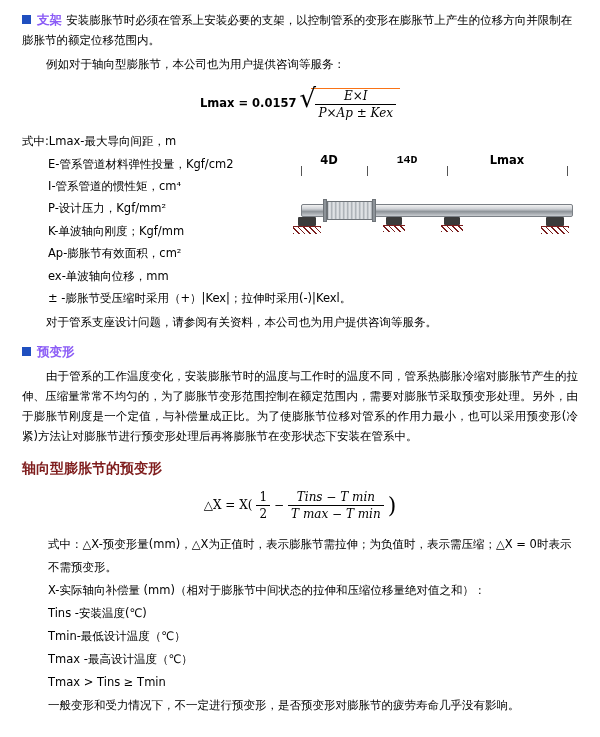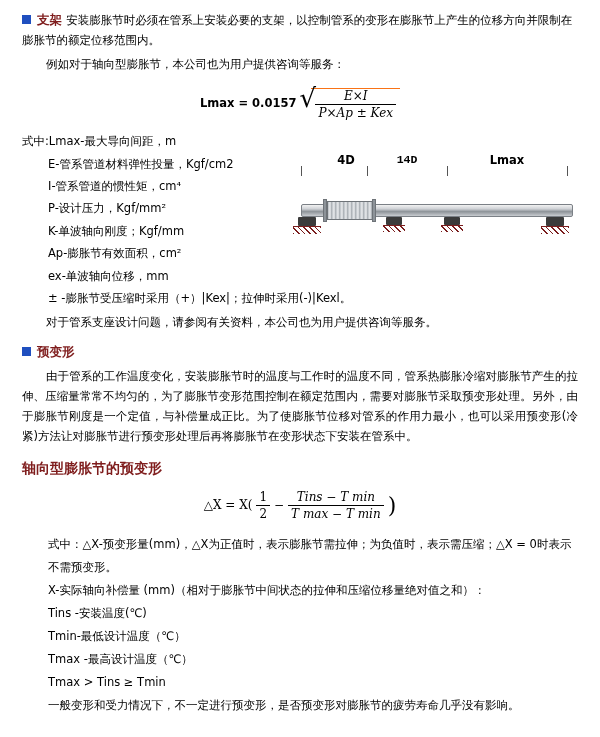--- a/index.html
+++ b/index.html
@@ -49,21 +49,21 @@
     display: inline-block;
     width: 9px;
     height: 9px;
     background: #1f4fbf;
     margin-right: 6px;
     vertical-align: middle;
     position: relative;
     top: -1px;
   }
   .sec-head .sq-text {
-    color: #7f1d1d;
+    color: #8b5cf6;
   }
   .blue-head {
     color: #7f1d1d;
     font-size: 14px;
     font-weight: bold;
     margin: 14px 0 8px 0;
   }
   .formula-box {
     text-align: center;
     margin: 12px 0 10px 0;
@@ -294,21 +294,21 @@
       <div class="legend-line ind">I-管系管道的惯性矩，cm⁴</div>
       <div class="legend-line ind">P-设计压力，Kgf/mm²</div>
       <div class="legend-line ind">K-单波轴向刚度；Kgf/mm</div>
       <div class="legend-line ind">Ap-膨胀节有效面积，cm²</div>
       <div class="legend-line ind">ex-单波轴向位移，mm</div>
       <div class="legend-line ind">± -膨胀节受压缩时采用（+）|Kex|；拉伸时采用(-)|Kexl。</div>
     </div>
 
     <div class="drawing">
       <div class="dim-row">
-        <div class="dim-seg" style="left:20px;width:66px;"><span>4D</span></div>
+        <div class="dim-seg" style="left:3px;width:66px;"><span>4D</span></div>
         <div class="dim-seg" style="left:74px;width:80px;font-family:Liberation Mono, monospace;"><span>14D</span></div>
         <div class="dim-seg" style="left:154px;width:120px;"><span>Lmax</span></div>
         <div class="tick" style="left:8px;"></div>
         <div class="tick" style="left:74px;"></div>
         <div class="tick" style="left:154px;"></div>
         <div class="tick" style="left:274px;"></div>
       </div>
       <div class="pipe-area">
         <div class="pipe"></div>
         <div class="bellow-end" style="left:30px;"></div>

